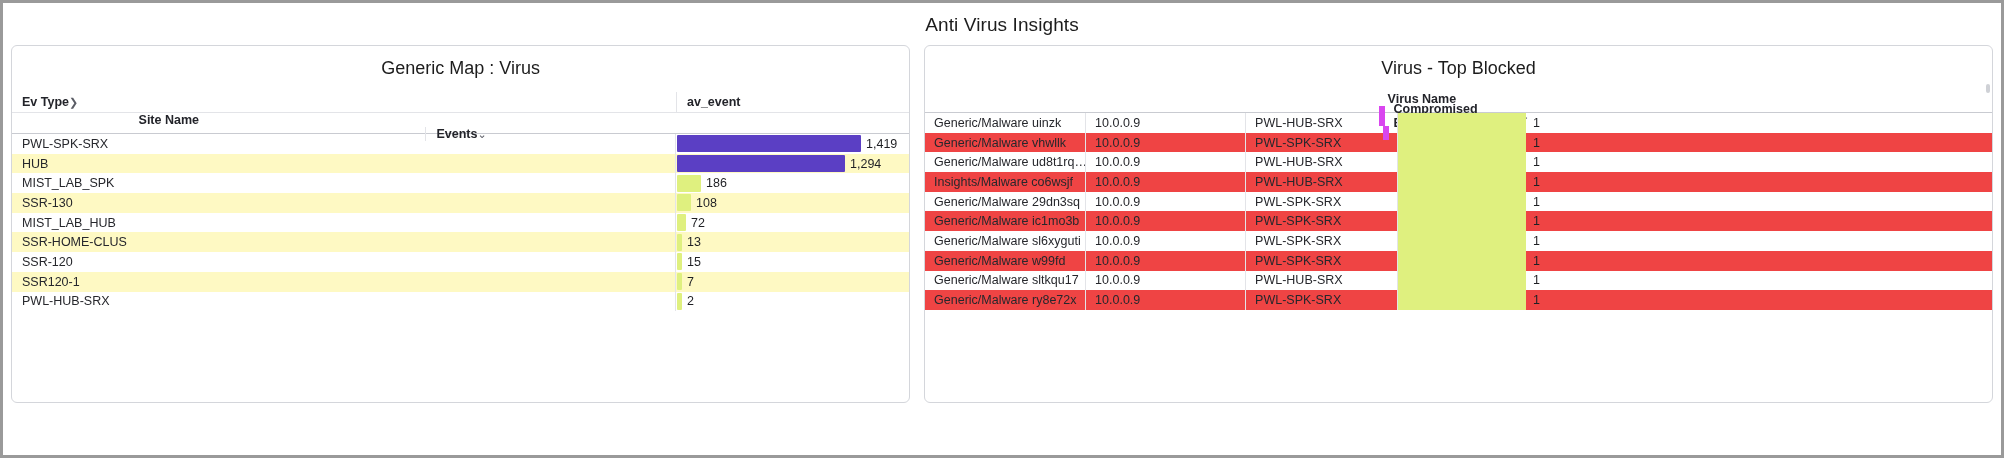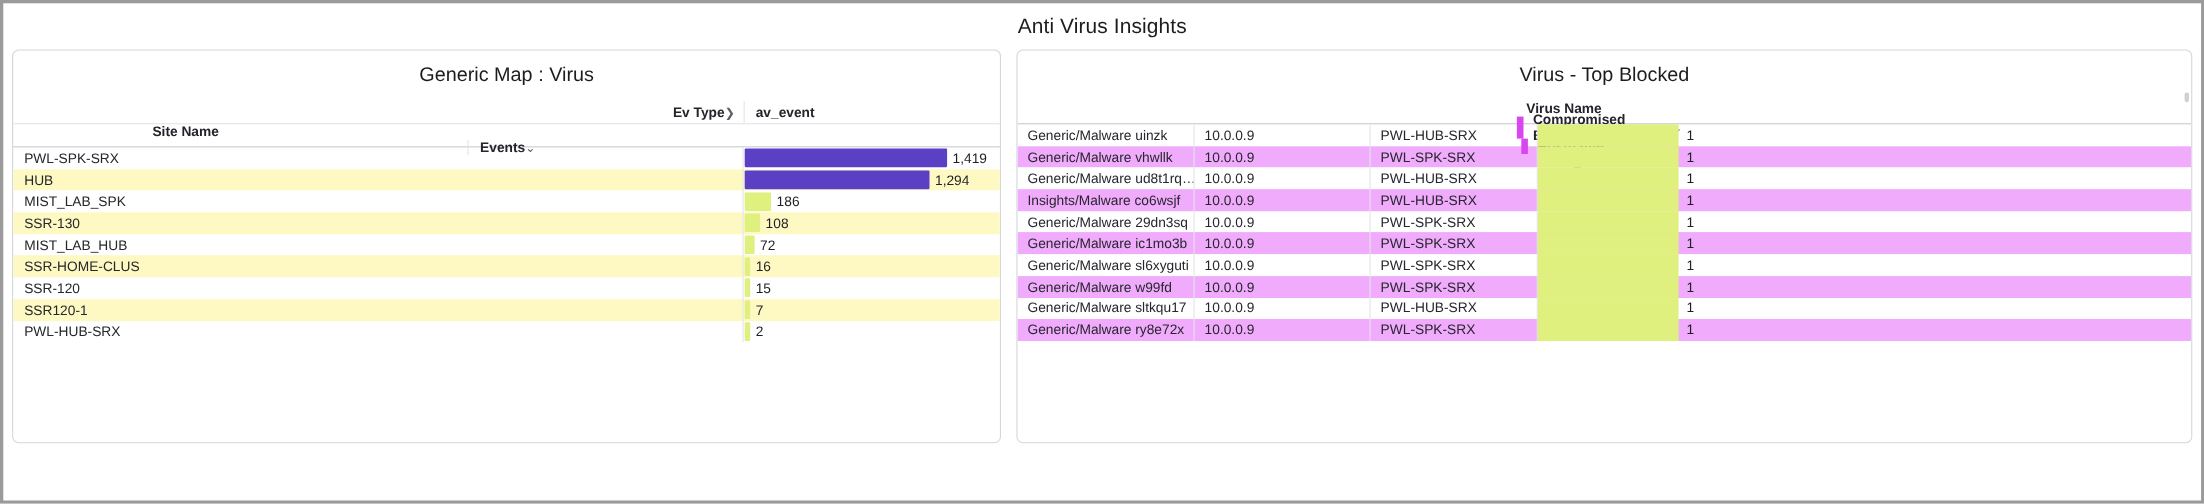--- a/index.html
+++ b/index.html
@@ -60,21 +60,21 @@
   }
   .tm-grouphdr .gh-cell {
     font-size: 12.5px;
     font-weight: bold;
     color: #23242a;
     padding-left: 10px;
     display: flex;
     align-items: center;
     height: 100%;
   }
-  .gh-left { width: 664px; justify-content: flex-end; padding-right: 8px; }
+  .gh-left { width: 664px; justify-content: flex-start; padding-right: 8px; }
   .gh-right { flex: 1; border-left: 1px solid #e3e4e8; }
   .chev-right { font-size: 11px; color: #5b5d66; font-weight: normal; }
 
   .tm-colhdr {
     display: flex;
     border-bottom: 1px solid #c9cbd1;
     height: 21px;
     align-items: center;
     flex-direction: column;
   }
@@ -141,21 +141,21 @@
     height: 100%;
     padding-left: 9px;
   }
   .vh.sep { border-left: 6px solid #d946ef; }
   .c-virus { width: 160px; }
   .c-endp  { width: 160px; justify-content: space-between; padding-right: 9px; }
   .c-host  { width: 152px; }
   .c-ev    { flex: 1; }
 
   .vt-row { display: flex; height: 19.7px; align-items: stretch; }
-  .vt-row.odd { background: #f0abfc; }
+  .vt-row.odd { background: #ef4444; }
   .vt-cell {
     font-size: 12.5px;
     color: #26272c;
     display: flex;
     align-items: center;
     padding-left: 9px;
     white-space: nowrap;
     overflow: hidden;
   }
   .vt-cell.sep { border-left: 1px solid #e3e4e8; }
@@ -246,21 +246,21 @@
             <div class="tm-name">MIST_LAB_HUB</div>
             <div class="tm-bar-cell">
               <div class="tm-bar" style="width: 9px; background: rgb(223, 240, 127);"></div>
               <div class="tm-val">72</div>
             </div>
           </div>
           <div class="tm-row odd">
             <div class="tm-name">SSR-HOME-CLUS</div>
             <div class="tm-bar-cell">
               <div class="tm-bar" style="width: 5px; background: rgb(223, 240, 127);"></div>
-              <div class="tm-val">16</div>
+              <div class="tm-val">13</div>
             </div>
           </div>
           <div class="tm-row">
             <div class="tm-name">SSR-120</div>
             <div class="tm-bar-cell">
               <div class="tm-bar" style="width: 5px; background: rgb(223, 240, 127);"></div>
               <div class="tm-val">15</div>
             </div>
           </div>
           <div class="tm-row odd">

